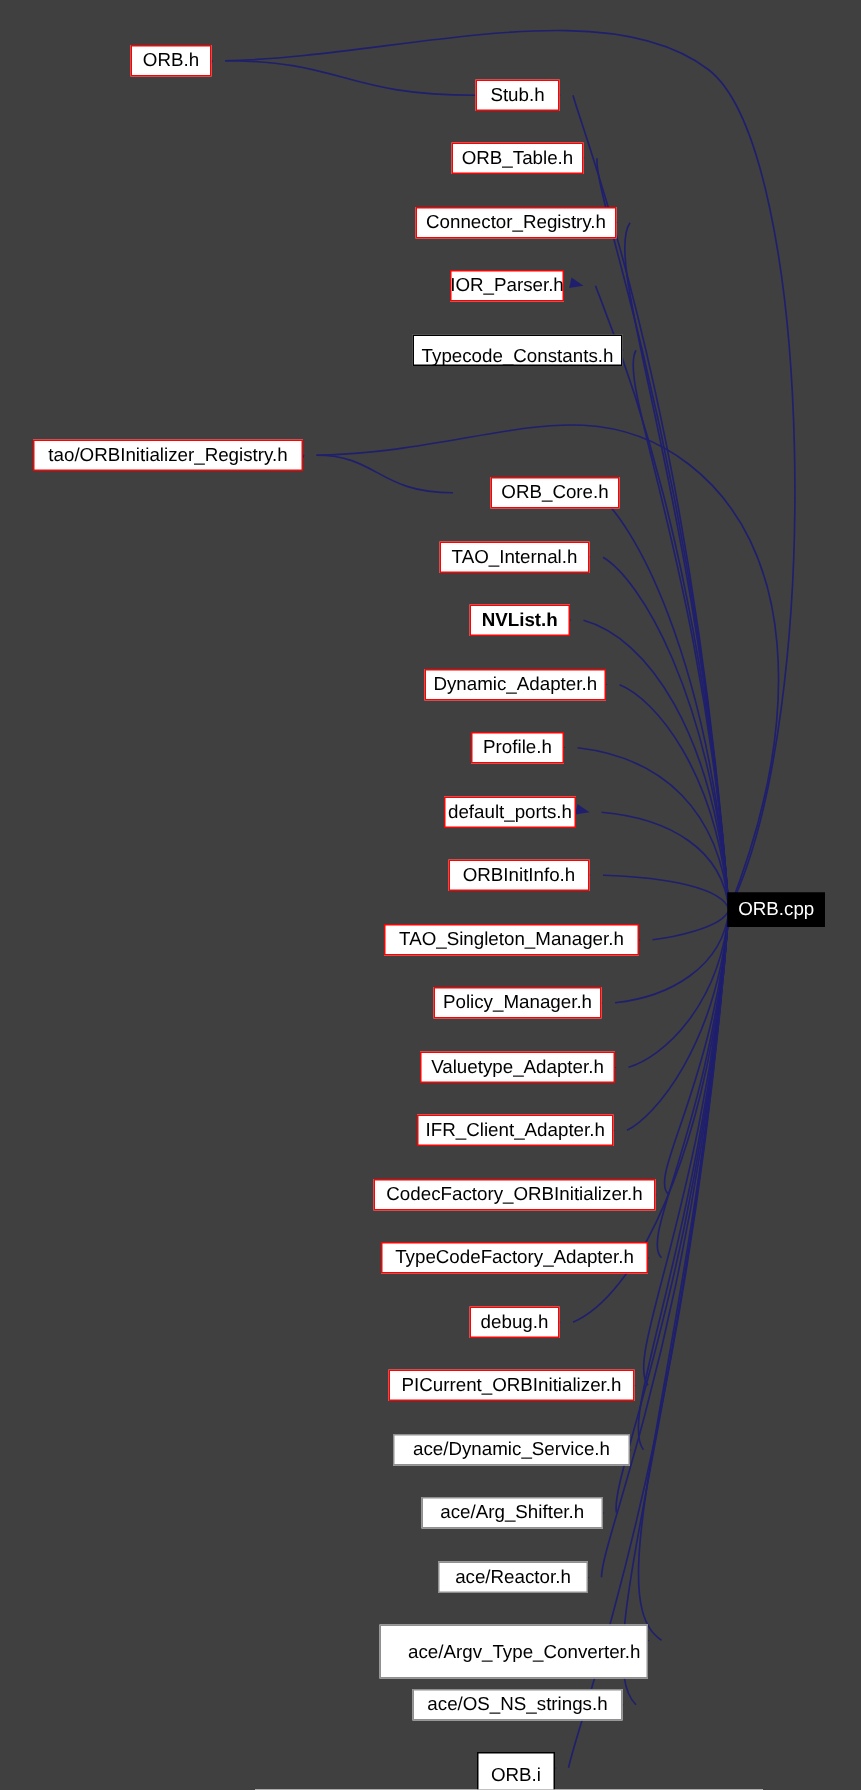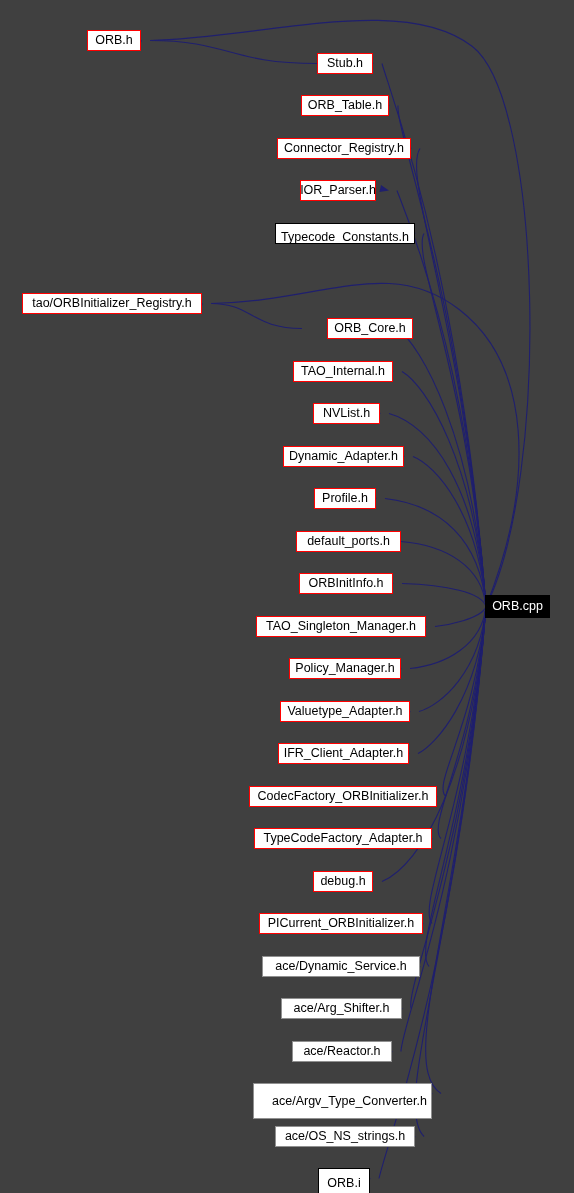--- a/index.html
+++ b/index.html
@@ -105,30 +105,30 @@
       </div>
       <div class="node-box red" style="left: 22px; top: 293px; width: 180px; height: 21px;">
         <span class="node-label">tao/ORBInitializer_Registry.h</span>
       </div>
       <div class="node-box red" style="left: 302px; top: 318px; width: 86px; height: 21px; margin-left: 25px;">
         <span class="node-label">ORB_Core.h</span>
       </div>
       <div class="node-box red" style="left: 293px; top: 361px; width: 100px; height: 21px;">
         <span class="node-label">TAO_Internal.h</span>
       </div>
-      <div class="node-box red" style="left: 313px; top: 403px; width: 67px; height: 21px;">
+      <div class="node-box red" style="left: 313px; top: 403px; width: 67px; height: 21px; font-weight: bold;">
         <span class="node-label">NVList.h</span>
       </div>
       <div class="node-box red" style="left: 283px; top: 446px; width: 121px; height: 21px;">
         <span class="node-label">Dynamic_Adapter.h</span>
       </div>
       <div class="node-box red" style="left: 314px; top: 488px; width: 62px; height: 21px;">
         <span class="node-label">Profile.h</span>
       </div>
-      <div class="node-box red" style="left: 296px; top: 531px; width: 105px; height: 21px;">
+      <div class="node-box red" style="left: 296px; top: 531px; width: 88px; height: 21px;">
         <span class="node-label">default_ports.h</span>
       </div>
       <div class="node-box red" style="left: 299px; top: 573px; width: 94px; height: 21px;">
         <span class="node-label">ORBInitInfo.h</span>
       </div>
       <div class="node-box focus" style="left: 485px; top: 595px; width: 65px; height: 23px;">
         <span class="node-label">ORB.cpp</span>
       </div>
       <div class="node-box red" style="left: 256px; top: 616px; width: 170px; height: 21px;">
         <span class="node-label">TAO_Singleton_Manager.h</span>

